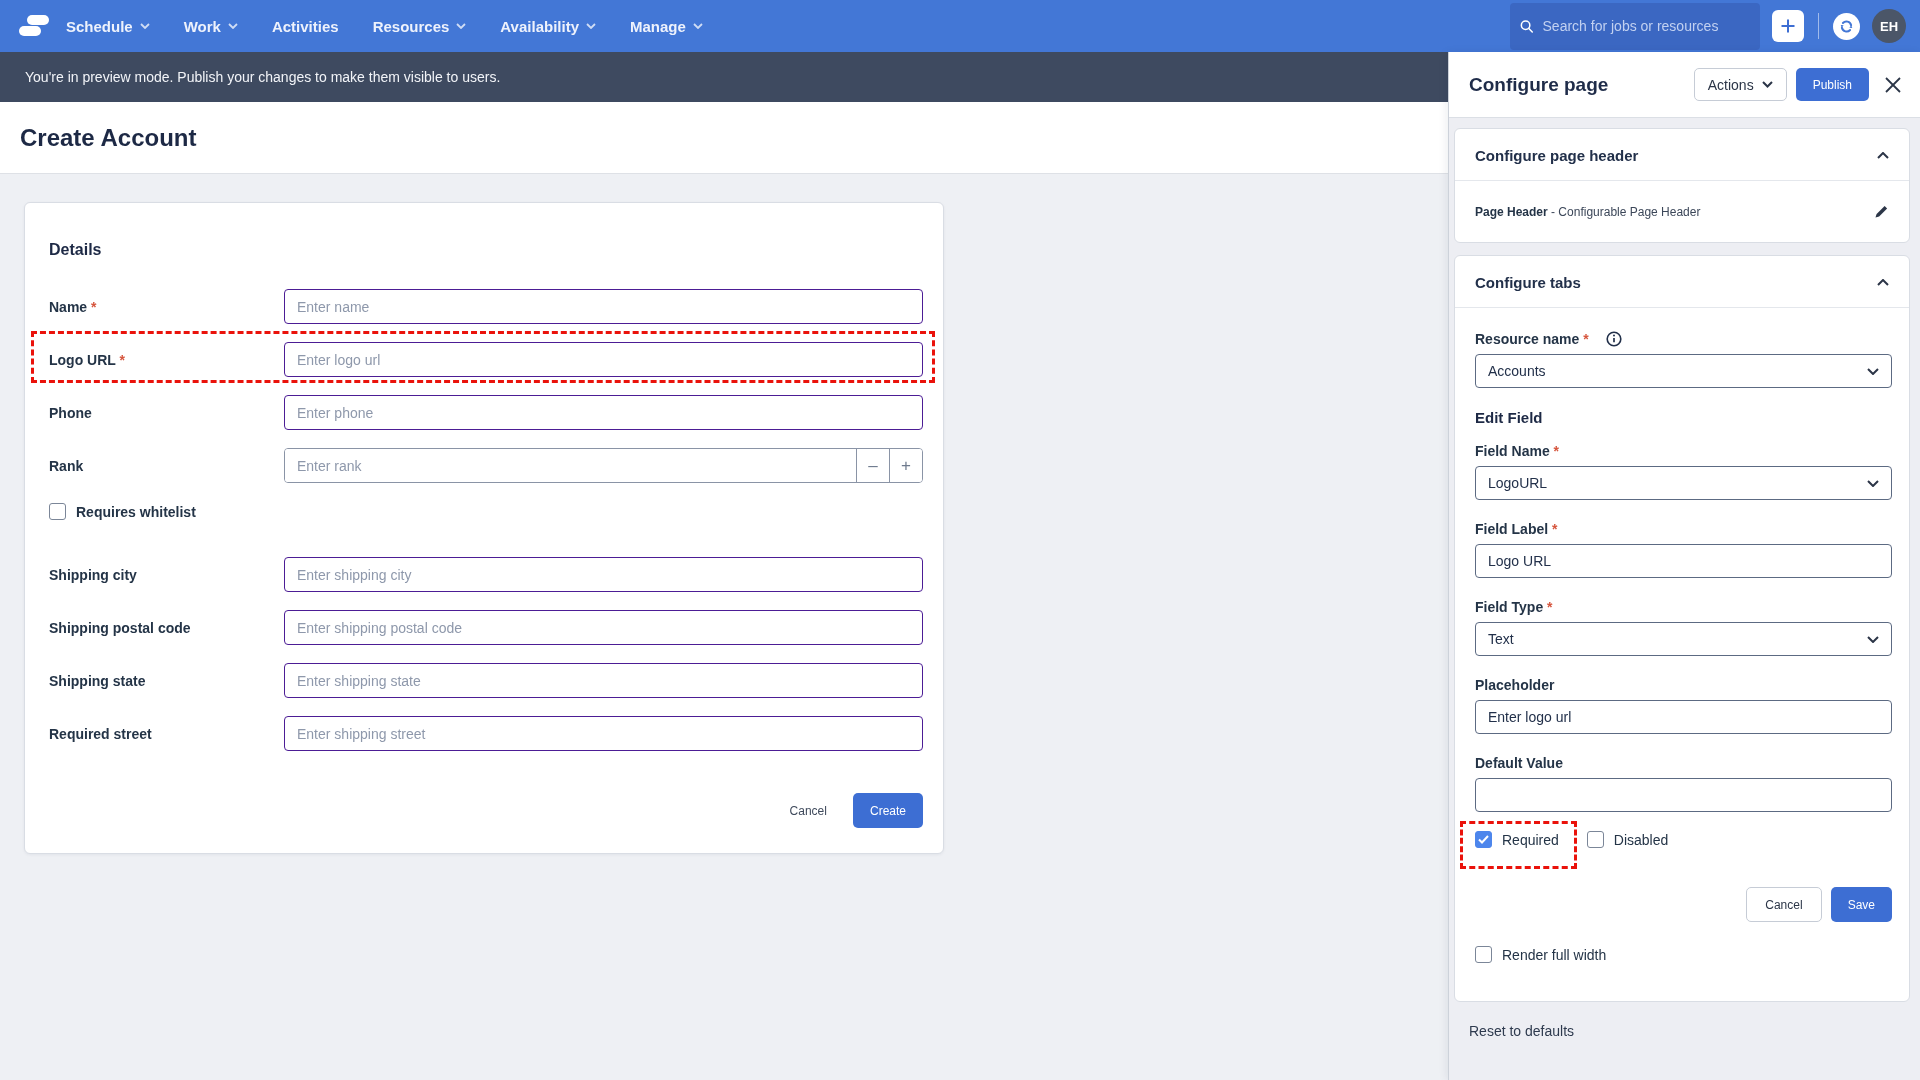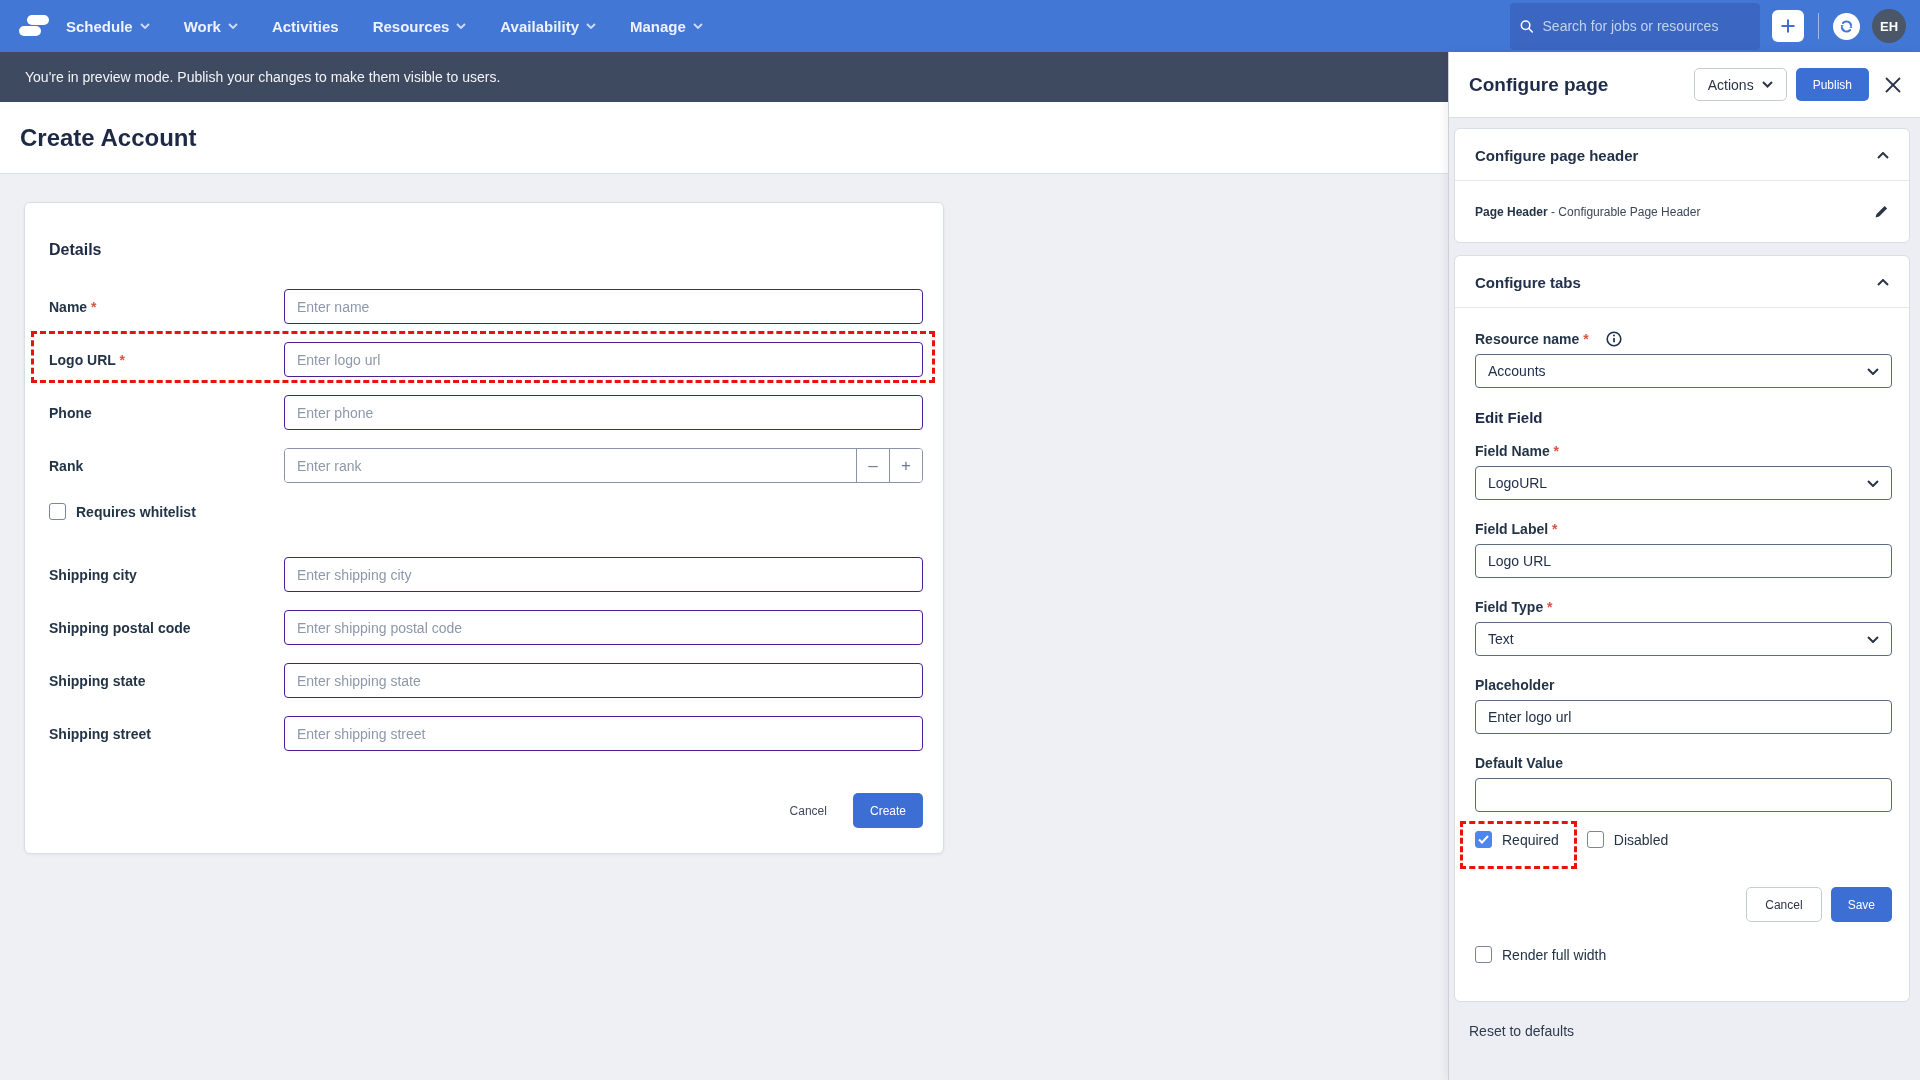--- a/index.html
+++ b/index.html
@@ -224,21 +224,21 @@
           <div class="flabel">Shipping postal code</div>
           <input class="tinput" placeholder="Enter shipping postal code" style="">
         </div>
 
         <div class="frow">
           <div class="flabel">Shipping state</div>
           <input class="tinput" placeholder="Enter shipping state" style="">
         </div>
 
         <div class="frow">
-          <div class="flabel">Shipping street</div>
+          <div class="flabel">Required street</div>
           <input class="tinput" placeholder="Enter shipping street" style="">
         </div>
 
         <div class="form-actions">
           <button class="btn btn-text">Cancel</button>
           <button class="btn btn-primary">Create</button>
         </div>
       </div>
     </div>
   </div>

